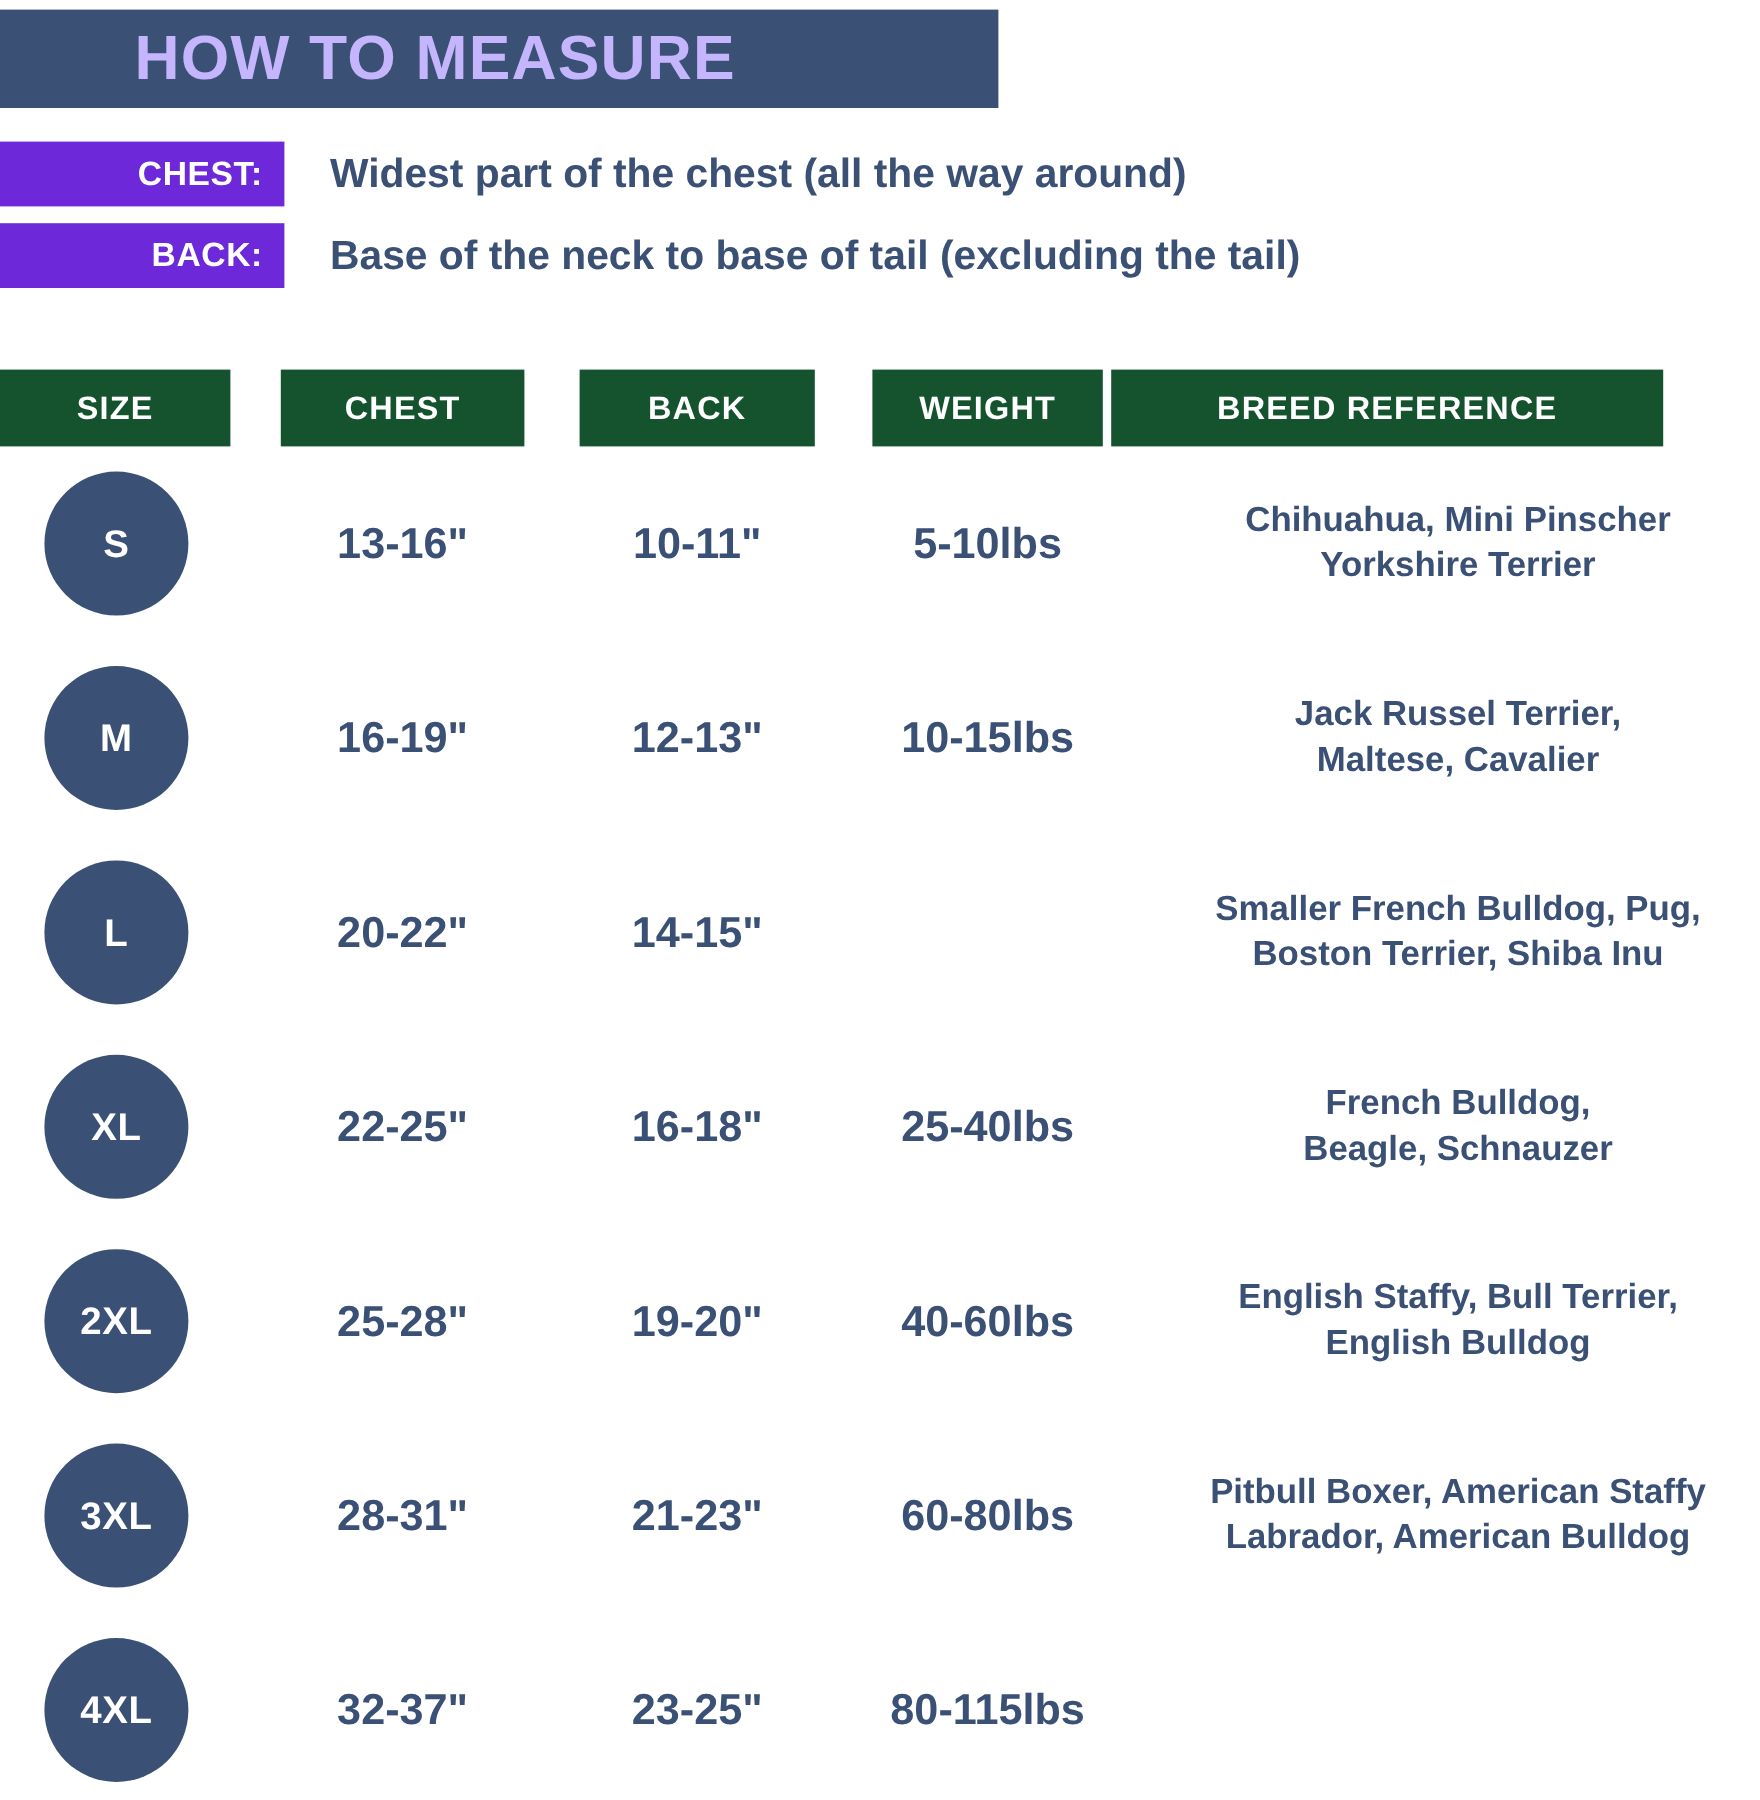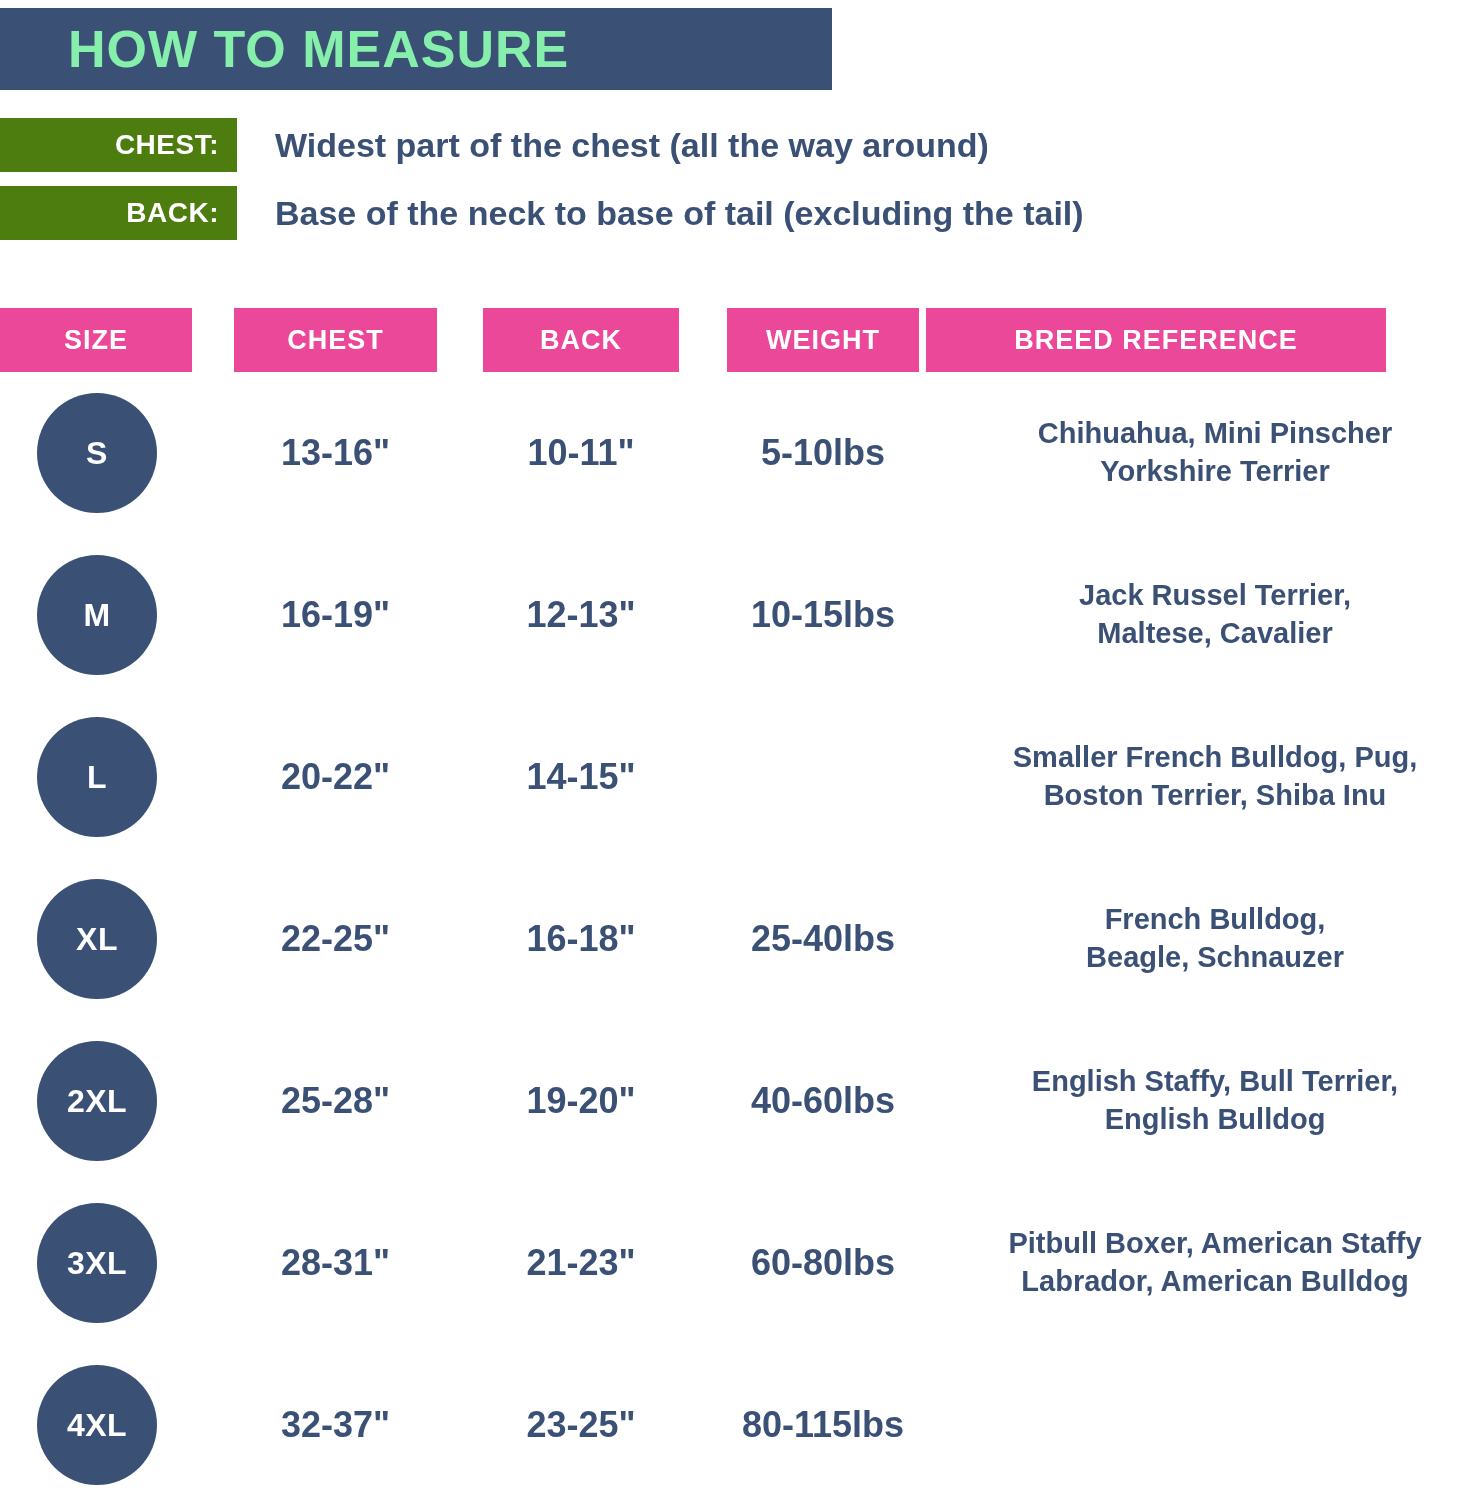--- a/index.html
+++ b/index.html
@@ -27,38 +27,38 @@
     position: absolute;
     left: 0;
     top: 8px;
     width: 832px;
     height: 82px;
     background: #3a5075;
     display: flex;
     align-items: center;
   }
   .title-bar .title-text {
-    color: #86efac;
+    color: #c4b5fd;
     font-size: 52px;
     font-weight: bold;
     letter-spacing: 1px;
-    padding-left: 68px;
+    padding-left: 112px;
     line-height: 1;
   }
 
   .measure-row {
     position: absolute;
     left: 0;
     display: flex;
     align-items: center;
   }
   .measure-row .label-box {
     width: 237px;
     height: 54px;
-    background: #4d7c0f;
+    background: #6d28d9;
     color: #ffffff;
     font-size: 28px;
     font-weight: bold;
     letter-spacing: 0.5px;
     display: flex;
     align-items: center;
     justify-content: flex-end;
     padding-right: 18px;
     box-sizing: border-box;
   }
@@ -77,21 +77,21 @@
     position: absolute;
     top: 308px;
     left: 0;
     width: 1467px;
     height: 64px;
   }
   .head-cell {
     position: absolute;
     top: 0;
     height: 64px;
-    background: #ec4899;
+    background: #14532d;
     color: #ffffff;
     font-size: 27px;
     font-weight: bold;
     letter-spacing: 1px;
     display: flex;
     align-items: center;
     justify-content: center;
     box-sizing: border-box;
   }
   .hc-size  { left: 0px;   width: 192px; }

